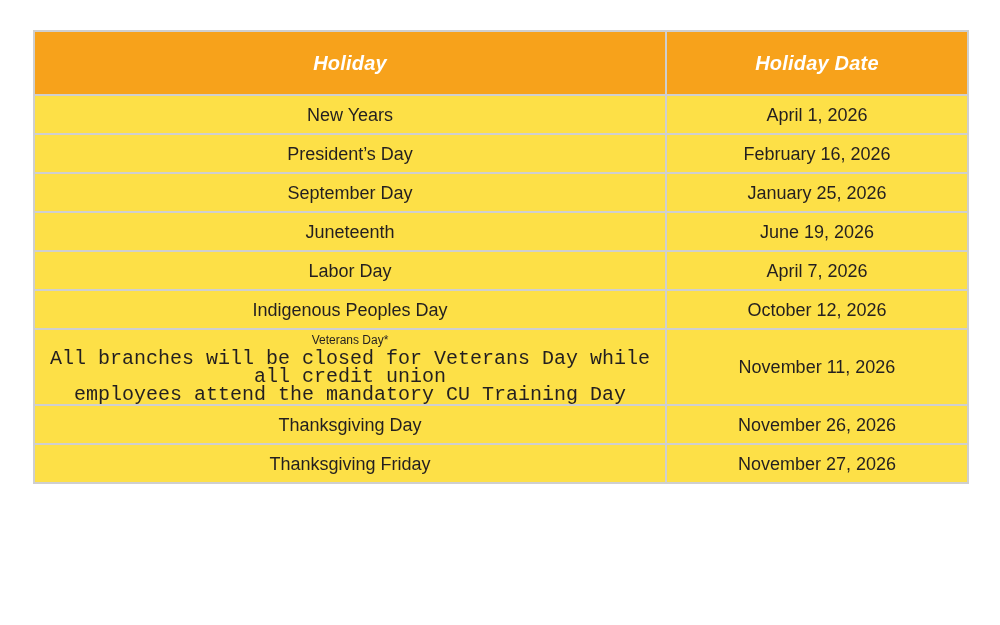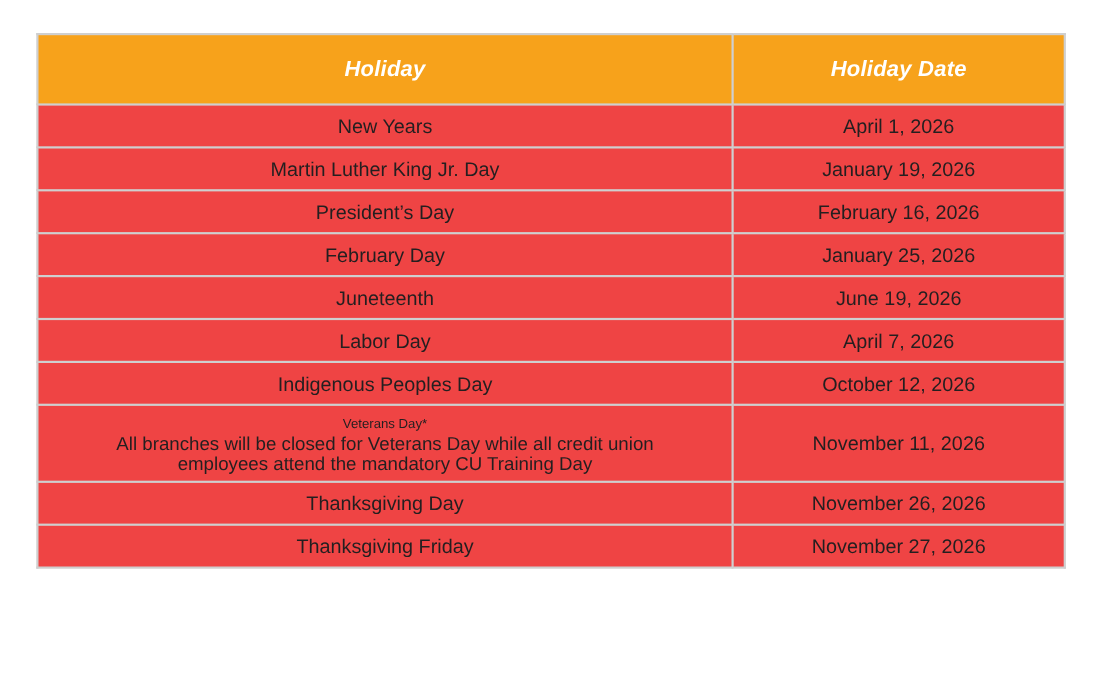--- a/index.html
+++ b/index.html
@@ -41,29 +41,30 @@
       font-size: 20px;
       height: 62px;
       letter-spacing: 0.2px;
     }
     col.col-holiday { width: 632px; }
     col.col-date { width: 302px; }
     table.holiday-table td {
       font-size: 18px;
       height: 37px;
       line-height: 20px;
-      background: #ef4444;
+      background: #fde047;
     }
     table.holiday-table td.tall {
       height: 68px;
     }
     .note {
       display: block;
-      font-size: 17px;
+      font-size: 20px;
       line-height: 18px;
+      font-family: Liberation Mono, monospace;
     }
     .main-line {
       display: block;
       font-size: 12px;
       line-height: 20px;
     }
   </style>
 </head>
 <body>
 
@@ -78,29 +79,25 @@
         <th>Holiday</th>
         <th>Holiday Date</th>
       </tr>
     </thead>
     <tbody>
       <tr>
         <td>New Years</td>
         <td>April 1, 2026</td>
       </tr>
       <tr>
-        <td>Martin Luther King Jr. Day</td>
-        <td>January 19, 2026</td>
-      </tr>
-      <tr>
         <td>President’s Day</td>
         <td>February 16, 2026</td>
       </tr>
       <tr>
-        <td>February Day</td>
+        <td>September Day</td>
         <td>January 25, 2026</td>
       </tr>
       <tr>
         <td>Juneteenth</td>
         <td>June 19, 2026</td>
       </tr>
       <tr>
         <td>Labor Day</td>
         <td>April 7, 2026</td>
       </tr>

